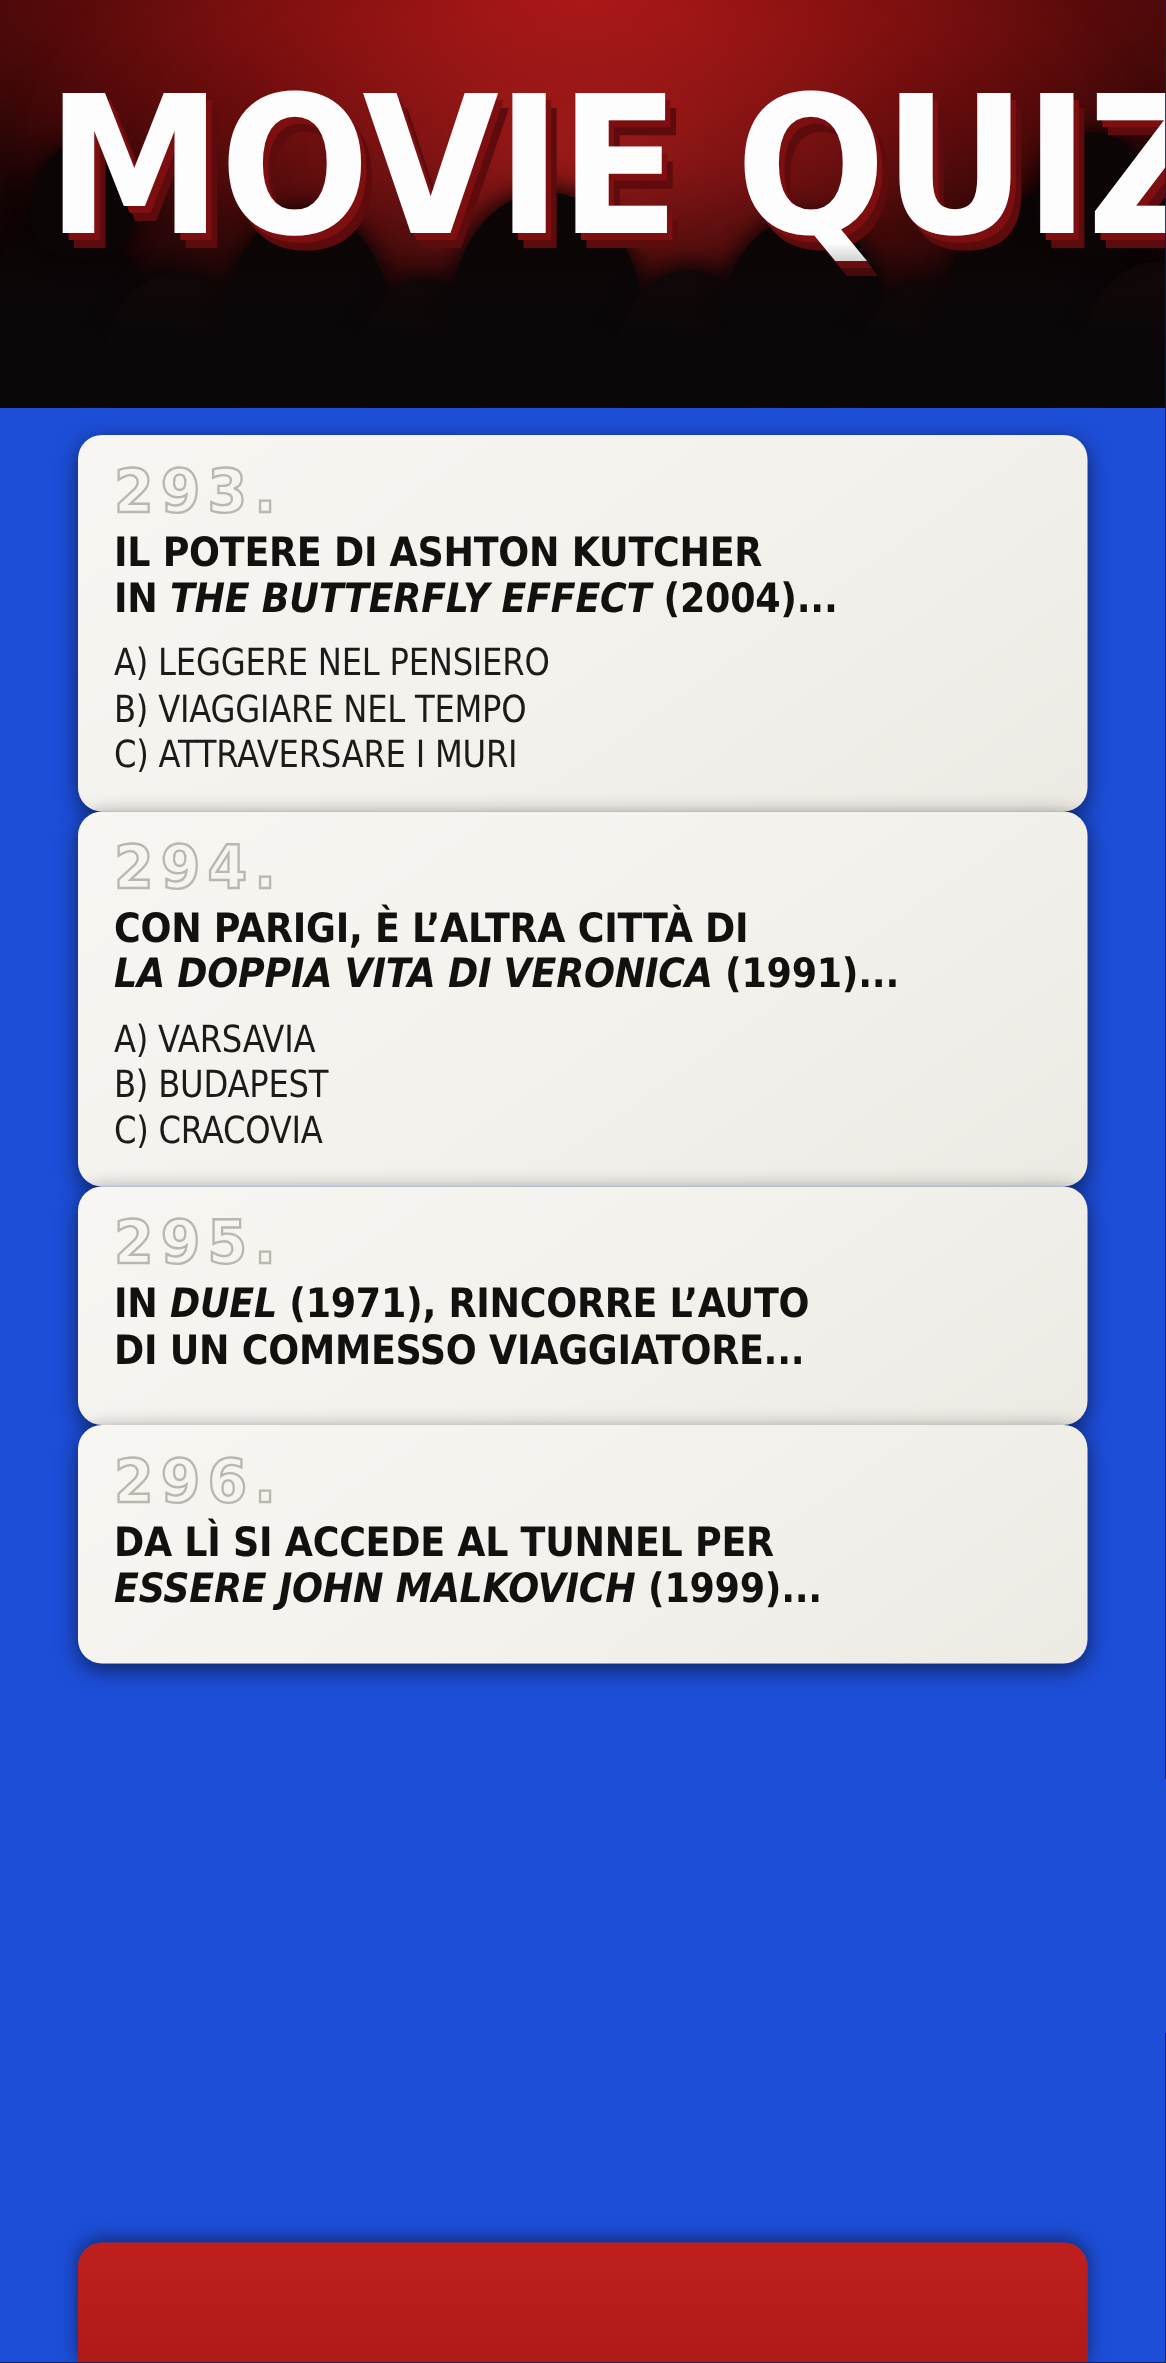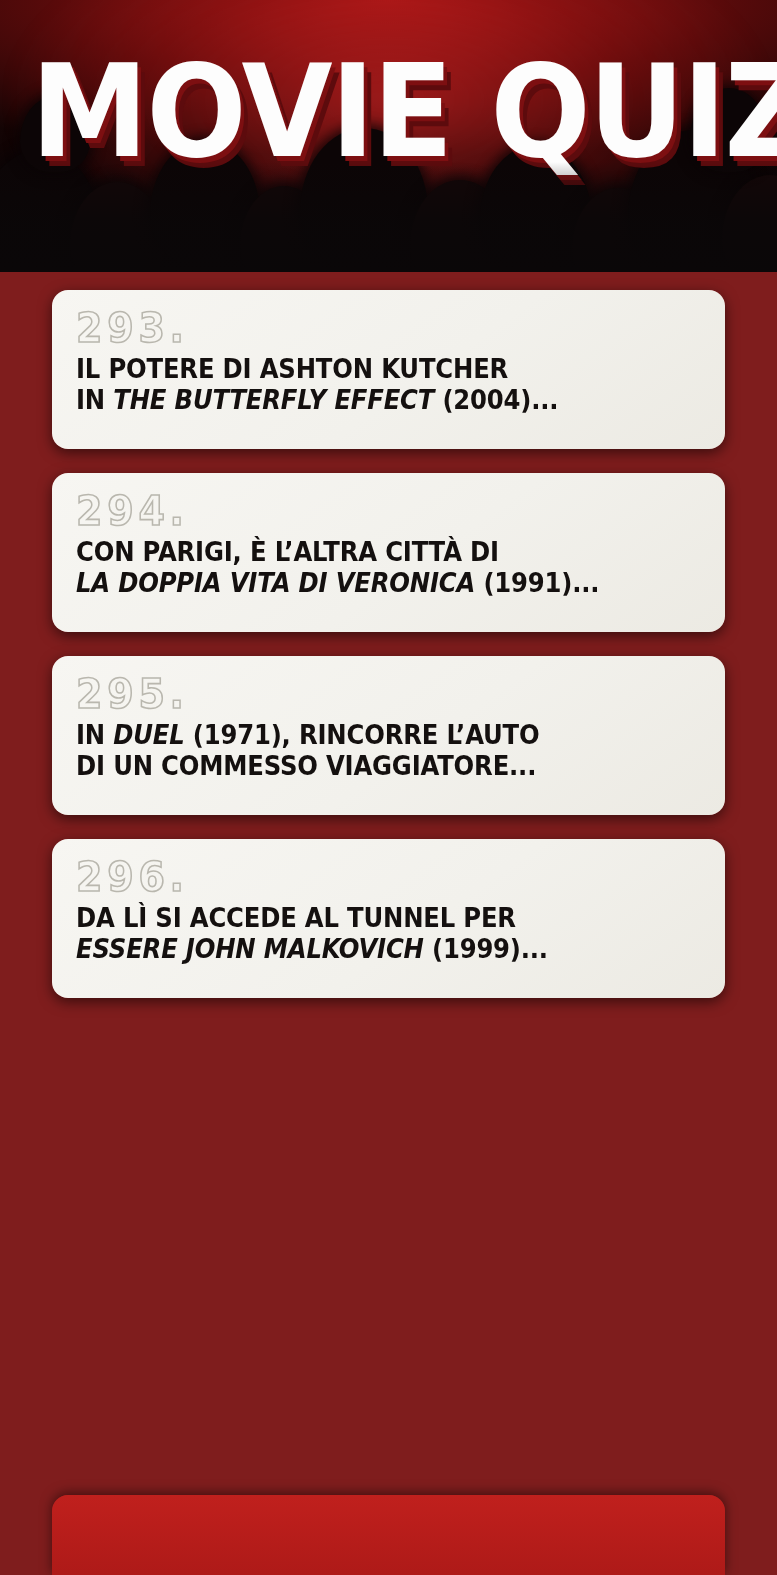--- a/index.html
+++ b/index.html
@@ -10,21 +10,21 @@
   body {
     width: 777px;
     height: 1575px;
     overflow: hidden;
     font-family: "Liberation Sans", sans-serif;
   }
   .page {
     position: relative;
     width: 777px;
     height: 1575px;
-    background: #7f1d1d;
+    background: #1d4ed8;
     overflow: hidden;
   }
 
   
   .hero {
     position: relative;
     width: 777px;
     height: 272px;
     overflow: hidden;
     background:
@@ -80,21 +80,20 @@
 
   
   .cards {
     position: relative;
     padding: 18px 52px 0 52px;
   }
   .card {
     position: relative;
     background: linear-gradient(145deg, #f7f6f2 0%, #f2f1ec 55%, #eceae3 100%);
     border-radius: 16px;
-    margin-bottom: 24px;
     padding: 18px 24px 22px 24px;
     box-shadow: 0 4px 14px rgba(0,0,0,0.55);
   }
   .card-num {
     font-family: "DejaVu Sans", sans-serif;
     font-size: 40px;
     font-weight: bold;
     letter-spacing: 5px;
     line-height: 1;
     color: transparent;
@@ -169,28 +168,38 @@
   </div>
 
   <div class="cards">
 
     <div class="card">
       <div class="card-num">293.</div>
       <div class="q-text">
         <div><span>IL POTERE DI ASHTON KUTCHER</span></div>
         <div><span>IN </span><span class="ital">THE BUTTERFLY EFFECT</span><span> (2004)...</span></div>
       </div>
+      <div class="answers">
+        <div class="answer">A) LEGGERE NEL PENSIERO</div>
+        <div class="answer">B) VIAGGIARE NEL TEMPO</div>
+        <div class="answer">C) ATTRAVERSARE I MURI</div>
+      </div>
     </div>
 
     <div class="card">
       <div class="card-num">294.</div>
       <div class="q-text">
         <div><span>CON PARIGI, È L’ALTRA CITTÀ DI</span></div>
         <div><span></span><span class="ital">LA DOPPIA VITA DI VERONICA</span><span> (1991)...</span></div>
       </div>
+      <div class="answers">
+        <div class="answer">A) VARSAVIA</div>
+        <div class="answer">B) BUDAPEST</div>
+        <div class="answer">C) CRACOVIA</div>
+      </div>
     </div>
 
     <div class="card">
       <div class="card-num">295.</div>
       <div class="q-text">
         <div><span>IN </span><span class="ital">DUEL</span><span> (1971), RINCORRE L’AUTO</span></div>
         <div><span>DI UN COMMESSO VIAGGIATORE...</span></div>
       </div>
     </div>
 

